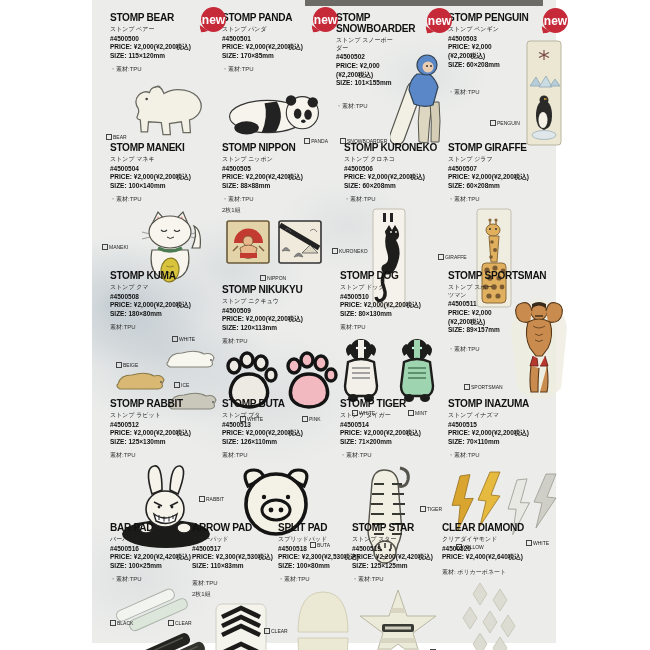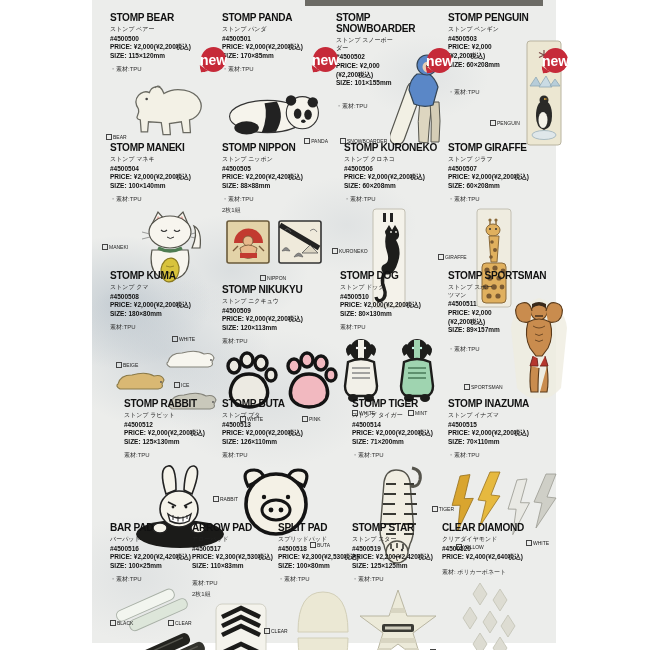--- a/index.html
+++ b/index.html
@@ -33,21 +33,21 @@
   .img{position:relative;margin-top:4px}
   .img svg{display:block}
   .var{
     position:absolute;font-size:5px;color:#222;display:flex;align-items:center;gap:1px;
     white-space:nowrap;font-weight:400;
   }
   .vb{display:inline-block;width:4px;height:4px;border:0.5px solid #444;background:transparent}
   .badge{
     position:absolute;width:25px;height:25px;border-radius:50%;
     display:flex;align-items:center;justify-content:center;
-    color:#fff;font-size:14px;font-weight:700;z-index:3;margin-top:40px;
+    color:#fff;font-size:12px;font-weight:700;z-index:3;
   }
   .badge::after{
     content:"";position:absolute;left:-1px;bottom:0px;width:8px;height:8px;
     background:inherit;clip-path:polygon(0 100%,100% 0,100% 100%);transform:rotate(80deg);
   }
   .narrow .jp,.narrow .ln,.narrow .mat{width:62px}
   .side-img{position:absolute}
 </style>
 </head>
 <body>
@@ -420,21 +420,21 @@
       <path d="M23,70 q-2,16 0,26 l7,0 q0,-14 1,-24 M39,70 q2,16 0,26 l-7,0" fill="#c98c4e" stroke="#5a3a1a" stroke-width="1.1"></path>
       <path d="M25,30 q6,4 12,0 M27,38 q4,3 8,0 M27,44 q4,3 8,0" stroke="#5a3a1a" stroke-width="0.8" fill="none"></path>
     </svg>
     <span class="var" style="left:-44px;bottom:14px">
         <i class="vb"></i>
         <span>SPORTSMAN</span>
       </span>
   </div>
 </article>
 
-<article class="card" style="left:124px;top:398px">
+<article class="card" style="left:110px;top:398px">
   <h3 class="ttl">STOMP RABBIT</h3>
   <p class="jp">ストンプ ラビット</p>
   <p class="ln">#4500512</p>
   <p class="ln">PRICE: ¥2,000(¥2,200税込)</p>
   <p class="ln">SIZE: 125×130mm</p>
   <p class="mat">素材:TPU</p>
   <div class="img" style="height:88px;width:112px">
     <svg width="100" height="86" viewBox="0 0 100 86" style="margin-left:6px">
       <ellipse cx="50" cy="70" rx="44" ry="14" fill="#1b1b19"></ellipse>
       <path d="M36,30 q-8,-26 2,-28 q8,-2 8,24 z" fill="#f5f3ea" stroke="#222" stroke-width="1.6"></path>
@@ -473,21 +473,21 @@
       <circle cx="37" cy="46" r="2.4" fill="#141414"></circle>
       <circle cx="47" cy="46" r="2.4" fill="#141414"></circle>
     </svg>
     <span class="var" style="right:0;bottom:-4px">
         <i class="vb"></i>
         <span>BUTA</span>
       </span>
   </div>
 </article>
 
-<article class="card" style="left:352px;top:398px">
+<article class="card" style="left:340px;top:398px">
   <h3 class="ttl">STOMP TIGER</h3>
   <p class="jp">ストンプ タイガー</p>
   <p class="ln">#4500514</p>
   <p class="ln">PRICE: ¥2,000(¥2,200税込)</p>
   <p class="ln">SIZE: 71×200mm</p>
   <p class="mat">・素材:TPU</p>
   <div class="img" style="height:104px">
     <svg width="52" height="102" viewBox="0 0 52 102" style="margin-left:22px">
       <path d="M38,4 q10,2 8,12 q-2,8 -10,6" fill="none" stroke="#55544c" stroke-width="3"></path>
       <path d="M22,6 q12,0 14,12 l3,38 q2,14 -3,24 q-3,14 -13,14 q-11,0 -13,-13 q-6,-10 -3,-25 l3,-38 q2,-12 12,-12 z" fill="#f1eee2" stroke="#55544c" stroke-width="1.4"></path>

